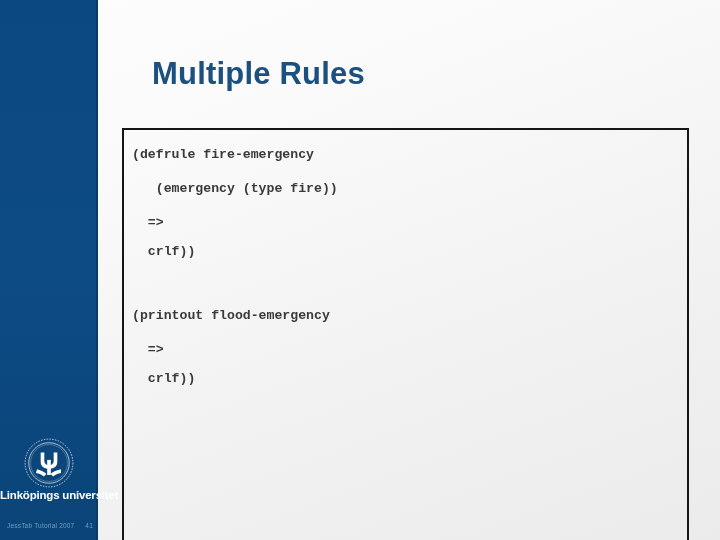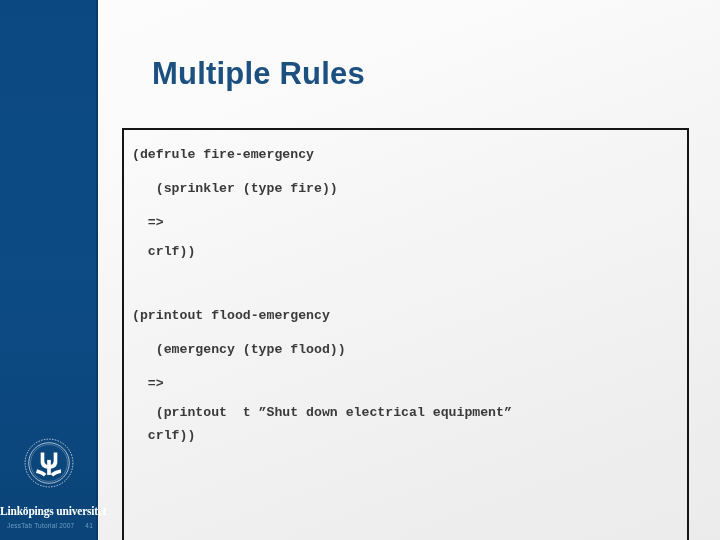--- a/index.html
+++ b/index.html
@@ -52,23 +52,22 @@
   #uni-name {
     position: absolute;
     left: 0;
     top: 489px;
     width: 98px;
     text-align: right;
     color: #ffffff;
     font-size: 11.5px;
     font-weight: bold;
     letter-spacing: -0.2px;
-    font-family: Liberation Serif, serif;
+    font-family: Liberation Sans, sans-serif;
     white-space: nowrap;
-    margin-top: 16px;
   }
 
   #footer {
     position: absolute;
     left: 7px;
     top: 519px;
     width: 90px;
     height: 12px;
     color: #6f9fc4;
     font-size: 6.5px;
@@ -149,27 +148,25 @@
       <span class="fnum">41</span>
     </div>
 
   </div>
 
   <div id="page-title">Multiple Rules</div>
 
   <div id="code-box">
 
     <div class="code-line">(defrule fire-emergency</div>
-    <div class="code-line">   (sprinkler (type fire))</div>
+    <div class="code-line">   (emergency (type fire))</div>
     <div class="code-line">  =&gt;</div>
     <div class="code-line tight">  crlf))</div>
 
     <div class="code-line spacer"></div>
 
     <div class="code-line">(printout flood-emergency</div>
-    <div class="code-line">   (emergency (type flood))</div>
     <div class="code-line">  =&gt;</div>
-    <div class="code-line tight">   (printout  t ”Shut down electrical equipment”</div>
     <div class="code-line tight">  crlf))</div>
 
   </div>
 
 </div>
 
 </body></html>

